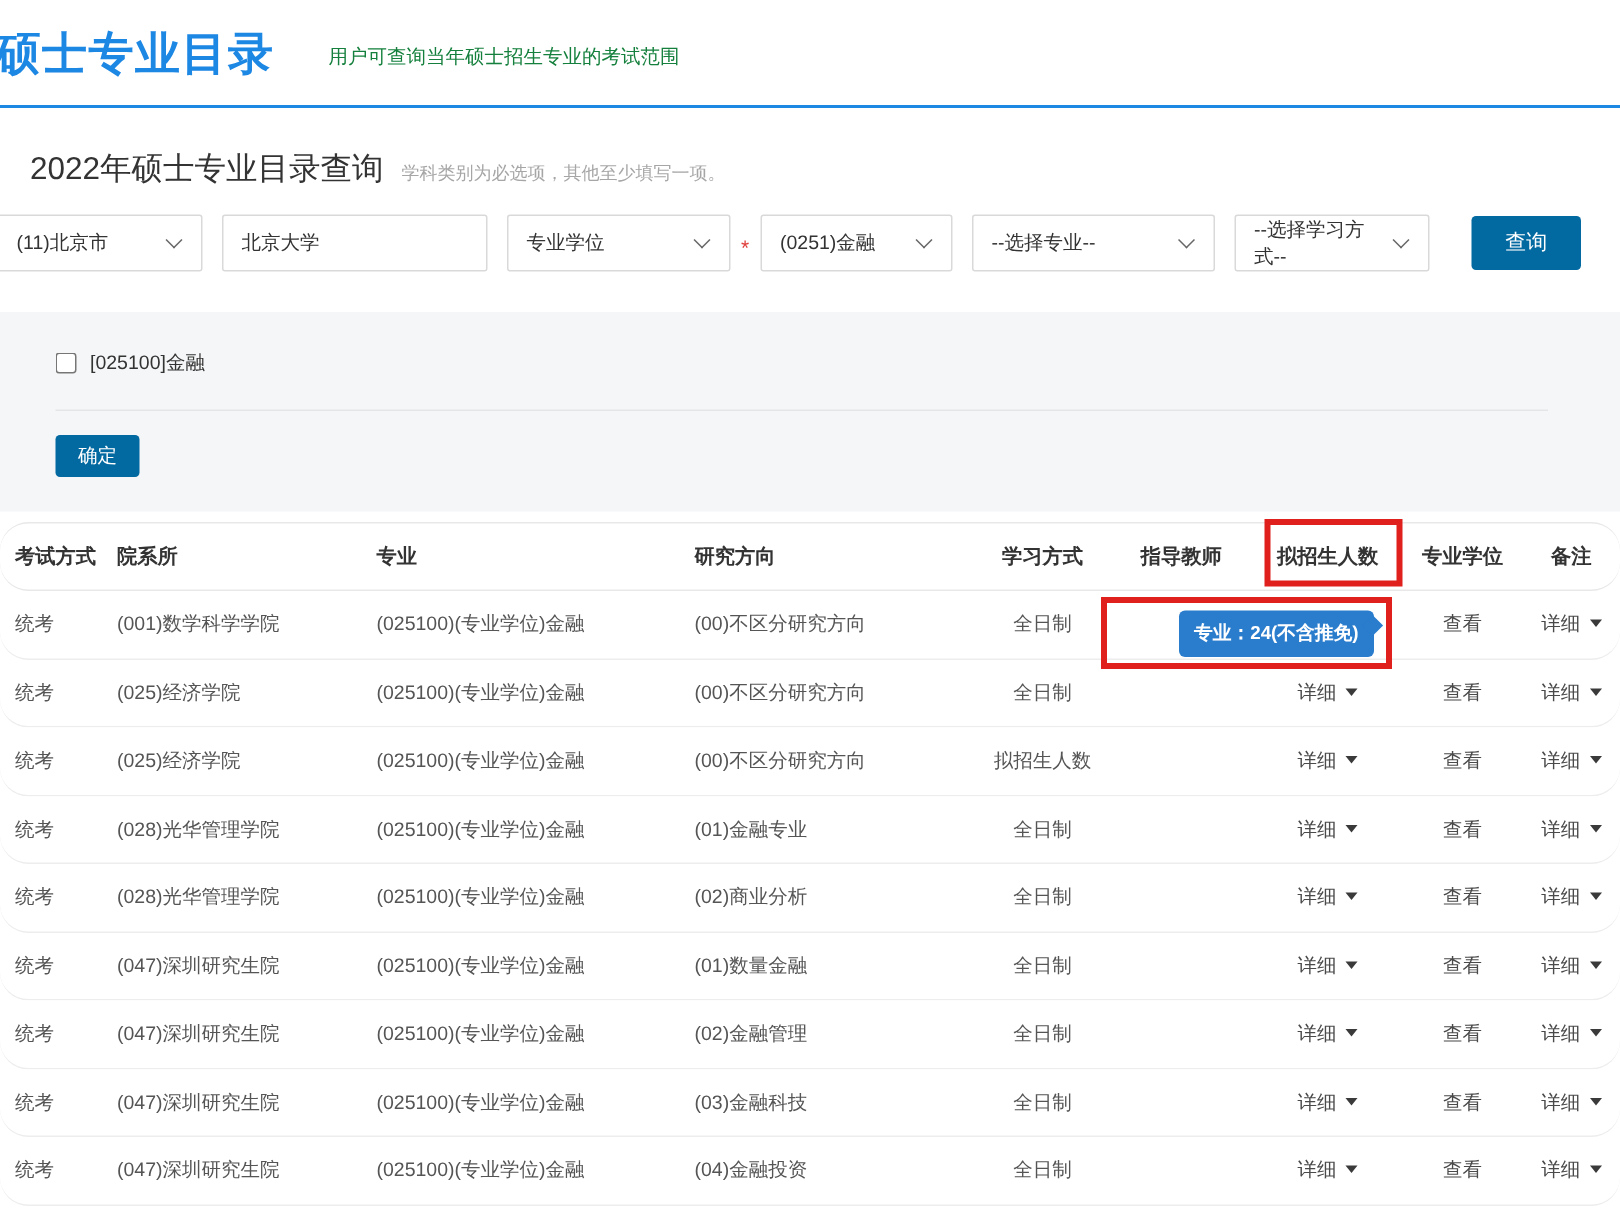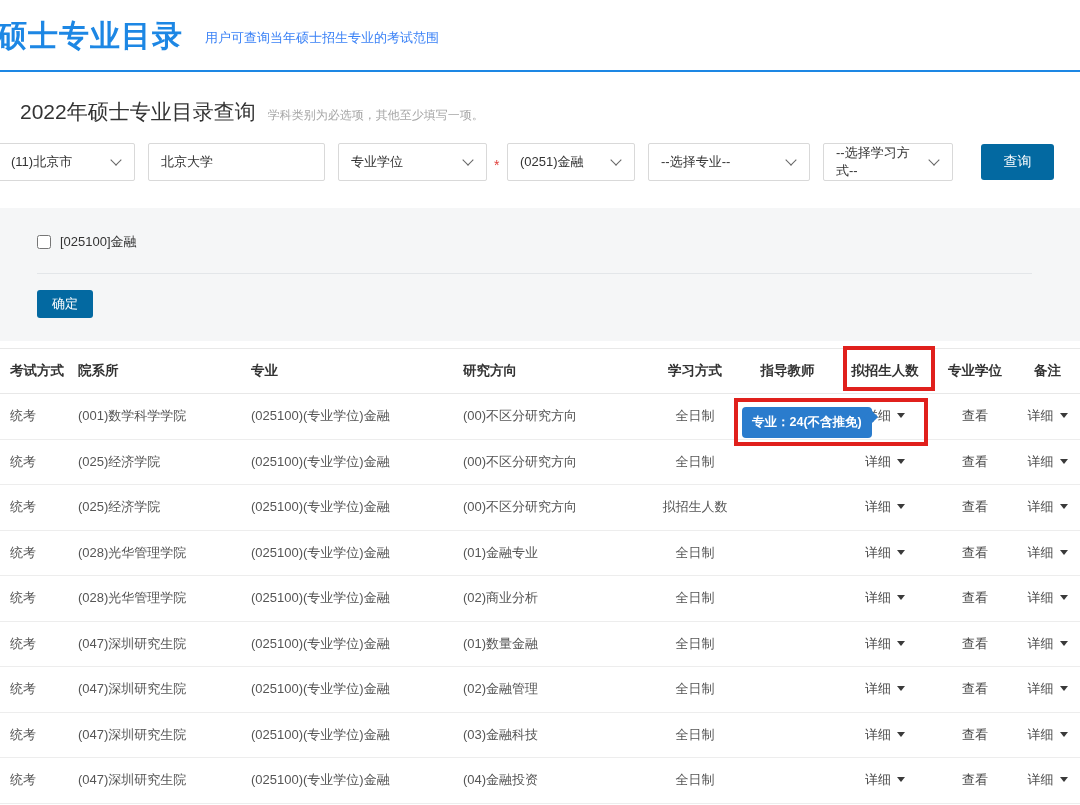--- a/index.html
+++ b/index.html
@@ -11,21 +11,21 @@
   }
   
   .page-header{
     height:70px;border-bottom:2px solid #1d87e4;
     display:flex;align-items:center;
   }
   .page-title{
     font-size:30px;font-weight:bold;color:#1d87e4;
     margin:2px 0 0 -3px;letter-spacing:1px;white-space:nowrap;
   }
-  .page-subtitle{font-size:13px;color:#3b82f6;margin:6px 0 0 22px;}
+  .page-subtitle{font-size:13px;color:#15803d;margin:6px 0 0 36px;}
   
   .query-title-row{margin-top:26px;display:flex;align-items:baseline;}
   .query-title{font-size:21px;font-weight:400;color:#333;padding-left:20px;}
   .query-note{font-size:12px;color:#a6a6a6;margin-left:12px;}
   .filter-row{margin-top:17px;display:flex;align-items:center;height:38px;}
   .ctl{
     box-sizing:border-box;height:38px;border:1px solid #d9d9d9;border-radius:2px;
     background:#fff;font-size:13px;color:#333;display:flex;align-items:center;
     padding:0 12px;position:relative;
   }
@@ -57,42 +57,42 @@
     width:14px;height:14px;margin:0 9px 0 0;accent-color:#1781e0;cursor:pointer;
   }
   .checkbox-label{font-size:13px;color:#333;cursor:pointer;}
   .panel-divider{border:none;border-top:1px solid #e3e6e9;margin:22px 0 0 0;}
   .btn-confirm{width:56px;height:28px;font-size:13px;margin-top:16px;display:block;}
   
   .results-table{margin-top:7px;font-size:13px;}
   .tgrid{
     display:grid;
     grid-template-columns:70px 178px 212px 190px 90px 95px 100px 80px 65px;
-    align-items:center;box-sizing:border-box;
+    align-items:center;box-sizing:border-box;border-radius:19px;
   }
   .thead{
     height:46px;border-top:1px solid #e8e8e8;border-bottom:1px solid #e8e8e8;
     font-weight:bold;font-size:13.5px;color:#333;
   }
   .tr{height:45.5px;border-bottom:1px solid #ededed;color:#555;}
   .c1{padding-left:10px;}
   .c2{padding-left:8px;}
   .c3,.c4{padding-left:3px;}
   .center{text-align:center;}
   .link{cursor:pointer;color:#4a4a4a;white-space:nowrap;}
   .caret{
     display:inline-block;width:0;height:0;margin-left:6px;vertical-align:2px;
     border-top:5px solid #3a3a3a;border-left:4.5px solid transparent;border-right:4.5px solid transparent;
   }
   
   .hl-box{position:absolute;border:4px solid #e0201c;box-sizing:border-box;pointer-events:none;}
   .hl-box-header{left:843px;top:346px;width:92px;height:45px;}
   .hl-box-row{left:734px;top:398px;width:194px;height:48px;}
   .tooltip{
-    position:absolute;left:742px;top:407px;height:31px;line-height:31px;
+    position:absolute;left:786px;top:407px;height:31px;line-height:31px;
     background:#2a7ccd;color:#fff;font-size:12.5px;font-weight:bold;
     padding:0 10px;border-radius:4px;white-space:nowrap;
   }
   .tooltip .tail{
     position:absolute;right:-4px;top:5px;width:10px;height:10px;background:#2a7ccd;
     transform:rotate(45deg);
   }
 </style>
 </head>
 <body>

